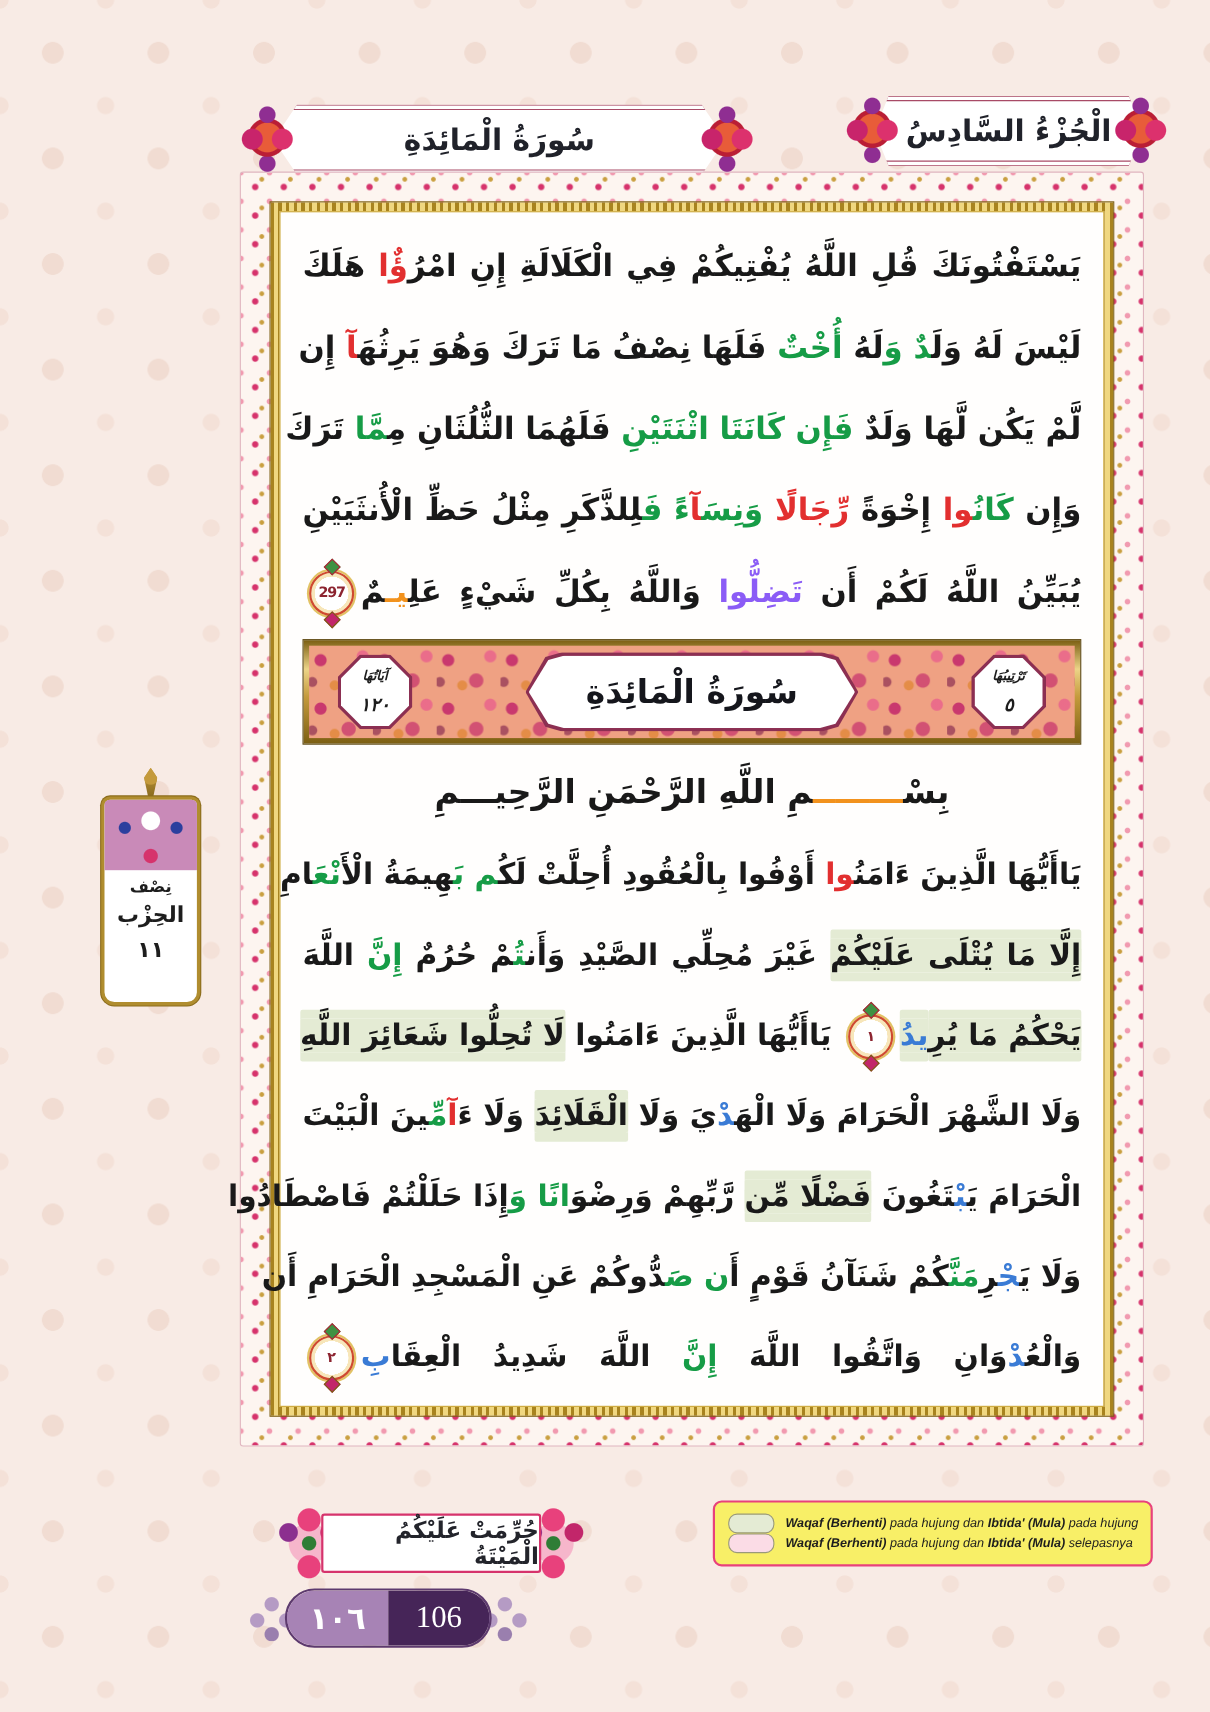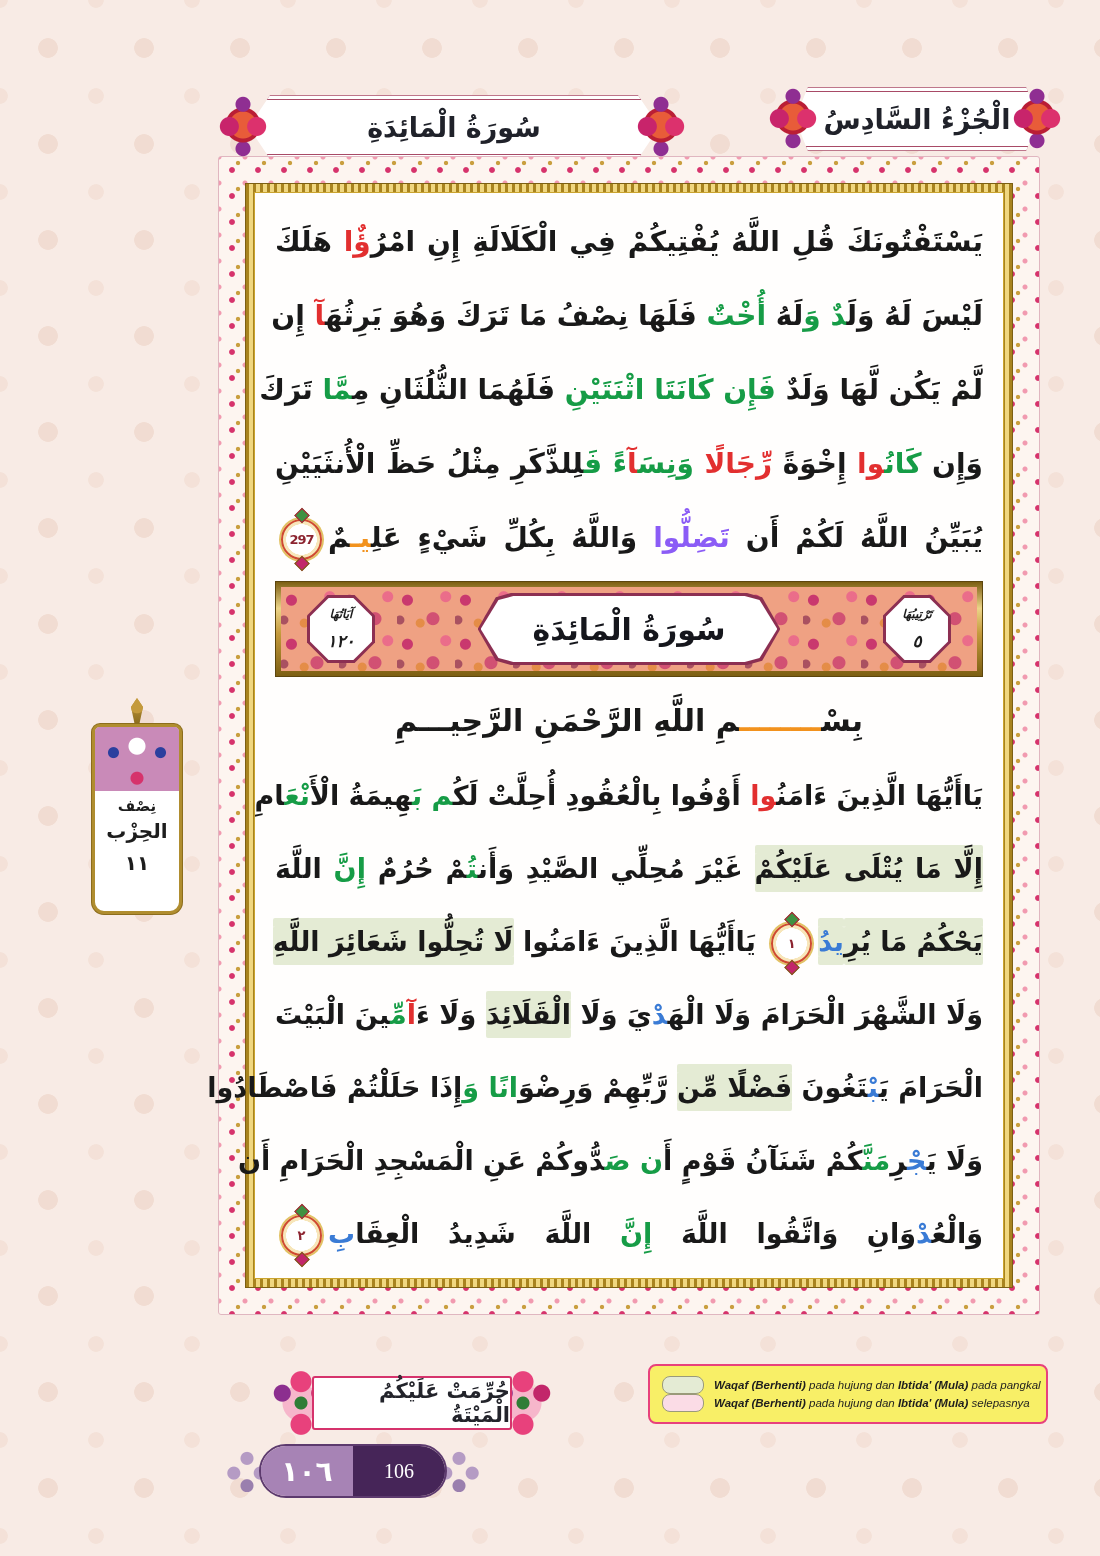--- a/index.html
+++ b/index.html
@@ -170,21 +170,21 @@
       radial-gradient(circle at 78% 40%, #2b3f9e 0 5px, transparent 6px),
       radial-gradient(circle at 50% 80%, #d6336c 0 6px, transparent 7px),
       radial-gradient(circle at 50% 30%, #fff 0 8px, #c98ab8 9px 100%),
       #c492b8;
   }
   .hizb .t1{font-size:15px;font-weight:bold;color:#1d1d1d;margin-top:6px;direction:rtl;}
   .hizb .t2{font-size:20px;font-weight:bold;color:#1d1d1d;margin-top:4px;direction:rtl;}
   .hizb .t3{font-size:20px;font-weight:bold;color:#1d1d1d;margin-top:8px;}
 
   
-  .catchword{position:absolute;left:268px;top:1362px;width:288px;height:82px;z-index:5;}
+  .catchword{position:absolute;left:248px;top:1362px;width:288px;height:82px;z-index:5;}
   .catch-med{
     position:absolute;top:0;width:78px;height:82px;
     background:
       radial-gradient(circle at 50% 50%, #2f7d36 0 6px, transparent 7px),
       radial-gradient(circle at 26% 38%, #8c2f8f 0 8px, transparent 9px),
       radial-gradient(circle at 74% 38%, #c2266a 0 8px, transparent 9px),
       radial-gradient(circle at 50% 24%, #e8417c 0 10px, transparent 11px),
       radial-gradient(circle at 50% 76%, #e8417c 0 10px, transparent 11px),
       radial-gradient(circle at 50% 50%, #f6b6cb 0 18px, transparent 19px);
   }
@@ -241,21 +241,21 @@
     position:absolute;left:16px;right:16px;top:0;bottom:0;
     border-radius:28px;overflow:hidden;display:flex;
     border:2px solid #5d3a6e;
   }
   .pill-ar{
     flex:1;background:#a783b5;color:#fff;display:flex;align-items:center;justify-content:center;
     font-size:28px;font-weight:bold;
   }
   .pill-lat{
     flex:1;background:#462558;color:#fff;display:flex;align-items:center;justify-content:center;
-    font-family:"Liberation Serif",serif;font-size:20px;
+    font-family:"Liberation Serif",serif;font-size:28px;
   }
 </style>
 </head>
 <body>
 
 <div class="page">
 
   <div class="cart-wrap" style="left:240px;top:94px;width:424px;height:62px;">
     <span class="cart-fin left"></span>
     <span class="cart-fin right"></span>
@@ -345,21 +345,21 @@
     <span class="catch-med right"></span>
     <div class="catch-box">
       <span class="ctxt">حُرِّمَتْ عَلَيْكُمُ الْمَيْتَةُ</span>
     </div>
   </div>
 
   <div class="legend">
     <div id="legend-rows">
         <div class="legend-row">
           <span class="legend-swatch" style="background: rgb(228, 235, 212);"></span>
-          <span class="legend-text"><b>Waqaf (Berhenti)</b><span> pada hujung dan </span><b>Ibtida' (Mula)</b><span> pada pangkal</span></span>
+          <span class="legend-text"><b>Waqaf (Berhenti)</b><span> pada hujung dan </span><b>Ibtida' (Mula)</b><span> pada hujung</span></span>
         </div>
         <div class="legend-row">
           <span class="legend-swatch" style="background: rgb(251, 220, 230);"></span>
           <span class="legend-text"><b>Waqaf (Berhenti)</b><span> pada hujung dan </span><b>Ibtida' (Mula)</b><span> selepasnya</span></span>
         </div>
       </div>
     <span class="legend-orn"></span>
   </div>
 
   <div class="pagepill">

